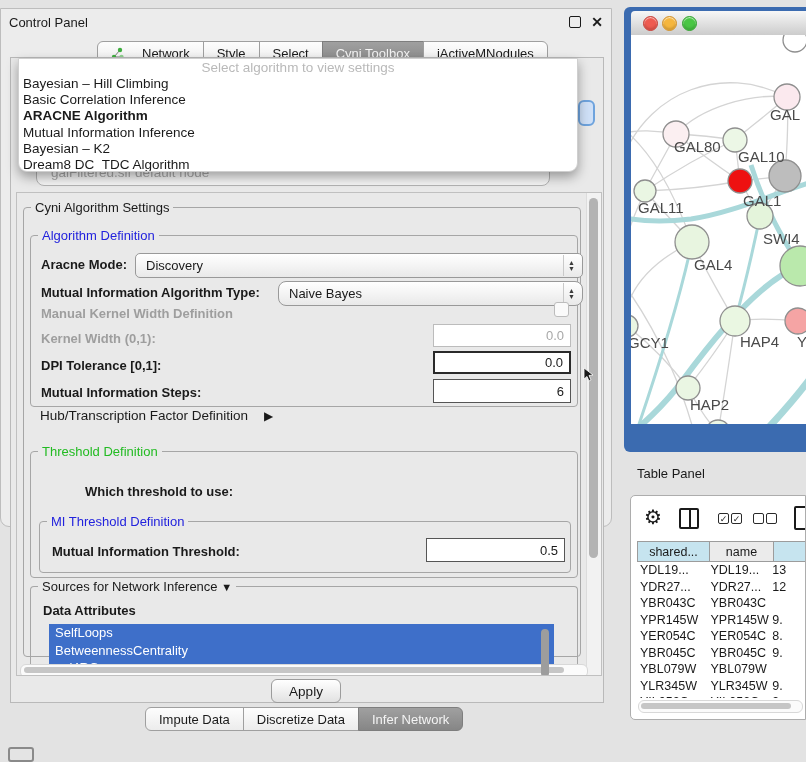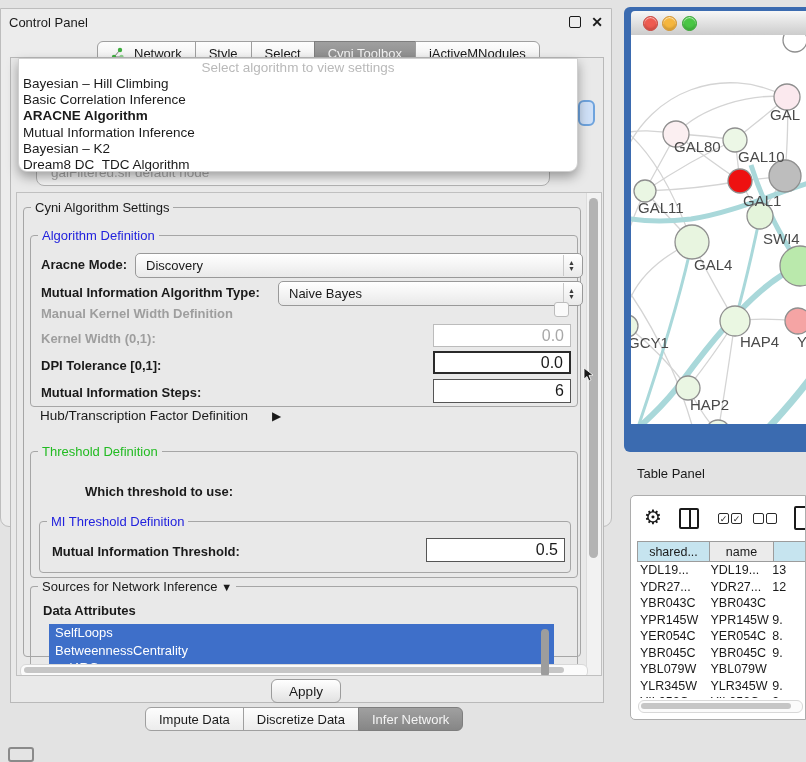--- a/index.html
+++ b/index.html
@@ -7,34 +7,34 @@
   .abs{position:absolute;box-sizing:border-box;}
   
   #control-panel{left:0;top:8px;width:612px;height:519px;background:#ececec;border:1px solid #bdbdbd;border-radius:0 0 9px 9px;}
   #cp-titlebar{left:0;top:0;width:100%;height:26px;display:flex;align-items:center;padding:0 8px;font-size:13px;}
   #cp-title{flex:0 0 auto;}
   #cp-spacer{flex:1;}
   .float-glyph{width:10px;height:10px;border:1.5px solid #1a1a1a;border-radius:2px;margin-right:10px;}
   .close-glyph{font-weight:bold;font-size:14px;line-height:14px;}
   
   .tabbar{display:flex;height:22px;}
-  .tab{height:22px;border:1px solid #9f9f9f;margin-left:-1px;background:linear-gradient(#fdfdfd,#ececec);font-size:13px;display:flex;align-items:center;gap:10px;padding:0 13px;white-space:nowrap;}
+  .tab{height:22px;border:1px solid #9f9f9f;margin-left:-1px;background:linear-gradient(#fdfdfd,#ececec);font-size:13px;display:flex;align-items:center;gap:18px;padding:0 13px;white-space:nowrap;}
   .tab:first-child{border-radius:6px 0 0 6px;}
   .tab:last-child{border-radius:0 6px 6px 0;}
   .tab.sel{background:linear-gradient(#a0a0a0,#868686);color:#f4f4f4;border-color:#7e7e7e;}
   
   #content-panel{left:9px;top:48px;width:594px;height:646px;background:#e9e9e9;border:1px solid #b9b9b9;}
   
   .grp{position:absolute;box-sizing:border-box;border:1px solid #a6a6a6;border-radius:4px;}
   .grp-legend{position:absolute;top:-8px;left:7px;background:#e9e9e9;padding:0 4px;font-size:13px;white-space:nowrap;}
   .lbl{position:absolute;font-size:13px;font-weight:bold;white-space:nowrap;line-height:16px;}
   .lbl.dis{color:#9e9e9e;}
   .combo{position:absolute;border:1px solid #999;border-radius:5px;background:linear-gradient(#ffffff,#e9e9e9);display:flex;align-items:center;font-size:13px;padding-left:10px;}
   .combo .arrows{position:absolute;right:3px;top:1px;bottom:1px;width:15px;display:flex;flex-direction:column;justify-content:center;align-items:center;color:#3a3a3a;font-size:7px;line-height:6px;border-left:1px solid #c9c9c9;}
-  .tfield{position:absolute;background:#fff;font-size:16px;display:flex;align-items:center;justify-content:flex-end;padding-right:6px;box-sizing:border-box;padding-left:13px;}
+  .tfield{position:absolute;background:#fff;font-size:13px;display:flex;align-items:center;justify-content:flex-end;padding-right:6px;box-sizing:border-box;padding-left:13px;}
   .dattr{height:17.5px;line-height:17.5px;background:#3e6fc9;color:#fff;font-size:13px;padding-left:6px;white-space:nowrap;}
   
   #algo-dropdown{left:18px;top:58px;width:560px;height:114px;background:#fff;border:1px solid #cfcfcf;border-radius:0 0 9px 9px;box-shadow:0 5px 12px rgba(0,0,0,.35);z-index:50;overflow:hidden;}
   #algo-placeholder{height:17px;line-height:17px;text-align:center;color:#b9b9b9;font-size:13.5px;}
   .dd-item{height:16.2px;line-height:16.2px;font-size:13.5px;padding-left:4px;white-space:nowrap;}
   .dd-item.bold{font-weight:bold;}
   
   .vtrack{position:absolute;background:#f2f2f2;border-left:1px solid #dcdcdc;}
   .vthumb{position:absolute;background:#b3b3b3;border-radius:5px;}
   .htrack{position:absolute;background:#fbfbfb;border:1px solid #d8d8d8;border-radius:6px;}
@@ -113,42 +113,42 @@
           <div class="lbl" style="left:10px;top:21px;">Aracne Mode:</div>
           <div class="combo" style="left:104px;top:17px;width:436px;height:23px;">
             <span>Discovery</span>
             <span class="arrows">
                 <span>▲</span>
                 <span>▼</span>
               </span>
           </div>
 
           <div class="lbl" style="left:10px;top:49px;">Mutual Information Algorithm Type:</div>
-          <div class="combo" style="left:247px;top:45px;width:293px;height:23px;">
+          <div class="combo" style="left:247px;top:45px;width:293px;height:23px;border-radius:8px;">
             <span>Naive Bayes</span>
             <span class="arrows">
                 <span>▲</span>
                 <span>▼</span>
               </span>
           </div>
 
           <div class="lbl dis" style="left:10px;top:70px;">Manual Kernel Width Definition</div>
           <div class="abs" style="left:523px;top:66px;width:15px;height:15px;border:1px solid #bcbcbc;border-radius:3px;background:#fafafa;"></div>
 
           <div class="lbl dis" style="left:10px;top:95px;">Kernel Width (0,1):</div>
           <div class="tfield" style="left:402px;top:88px;width:138px;height:23px;border:1px solid #bcbcbc;color:#a8a8a8;">0.0</div>
 
           <div class="lbl" style="left:10px;top:122px;">DPI Tolerance [0,1]:</div>
           <div class="tfield" style="left:402px;top:115px;width:138px;height:23px;border:2px solid #2a2a2a;">0.0</div>
 
           <div class="lbl" style="left:10px;top:149px;">Mutual Information Steps:</div>
           <div class="tfield" style="left:402px;top:143px;width:138px;height:24px;border:1.5px solid #555;">6</div>
         </div>
 
-        <div class="abs" style="left:16px;top:200px;font-size:13.5px;display:flex;align-items:center;gap:24px;">
+        <div class="abs" style="left:16px;top:200px;font-size:13.5px;display:flex;align-items:center;gap:16px;">
           <span>Hub/Transcription Factor Definition</span>
           <span style="font-size:12px;">▶</span>
         </div>
 
         <div class="grp" style="left:6px;top:227px;width:548px;height:127px;margin-top:16px;">
           <span class="grp-legend" style="color:#22bb22;">Threshold Definition</span>
 
           <div class="lbl" style="left:54px;top:32px;">Which threshold to use:</div>
 
           <div class="grp" style="left:8px;top:69px;width:532px;height:52px;">

